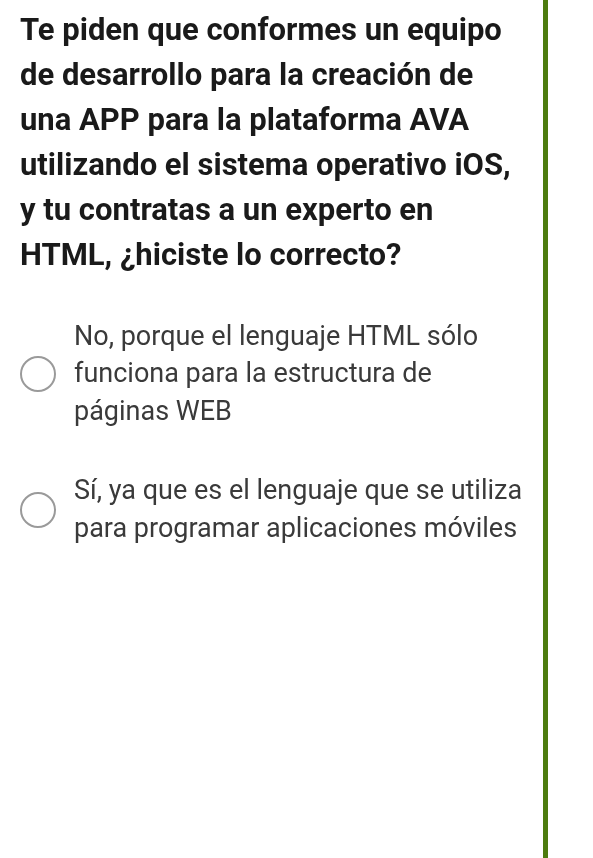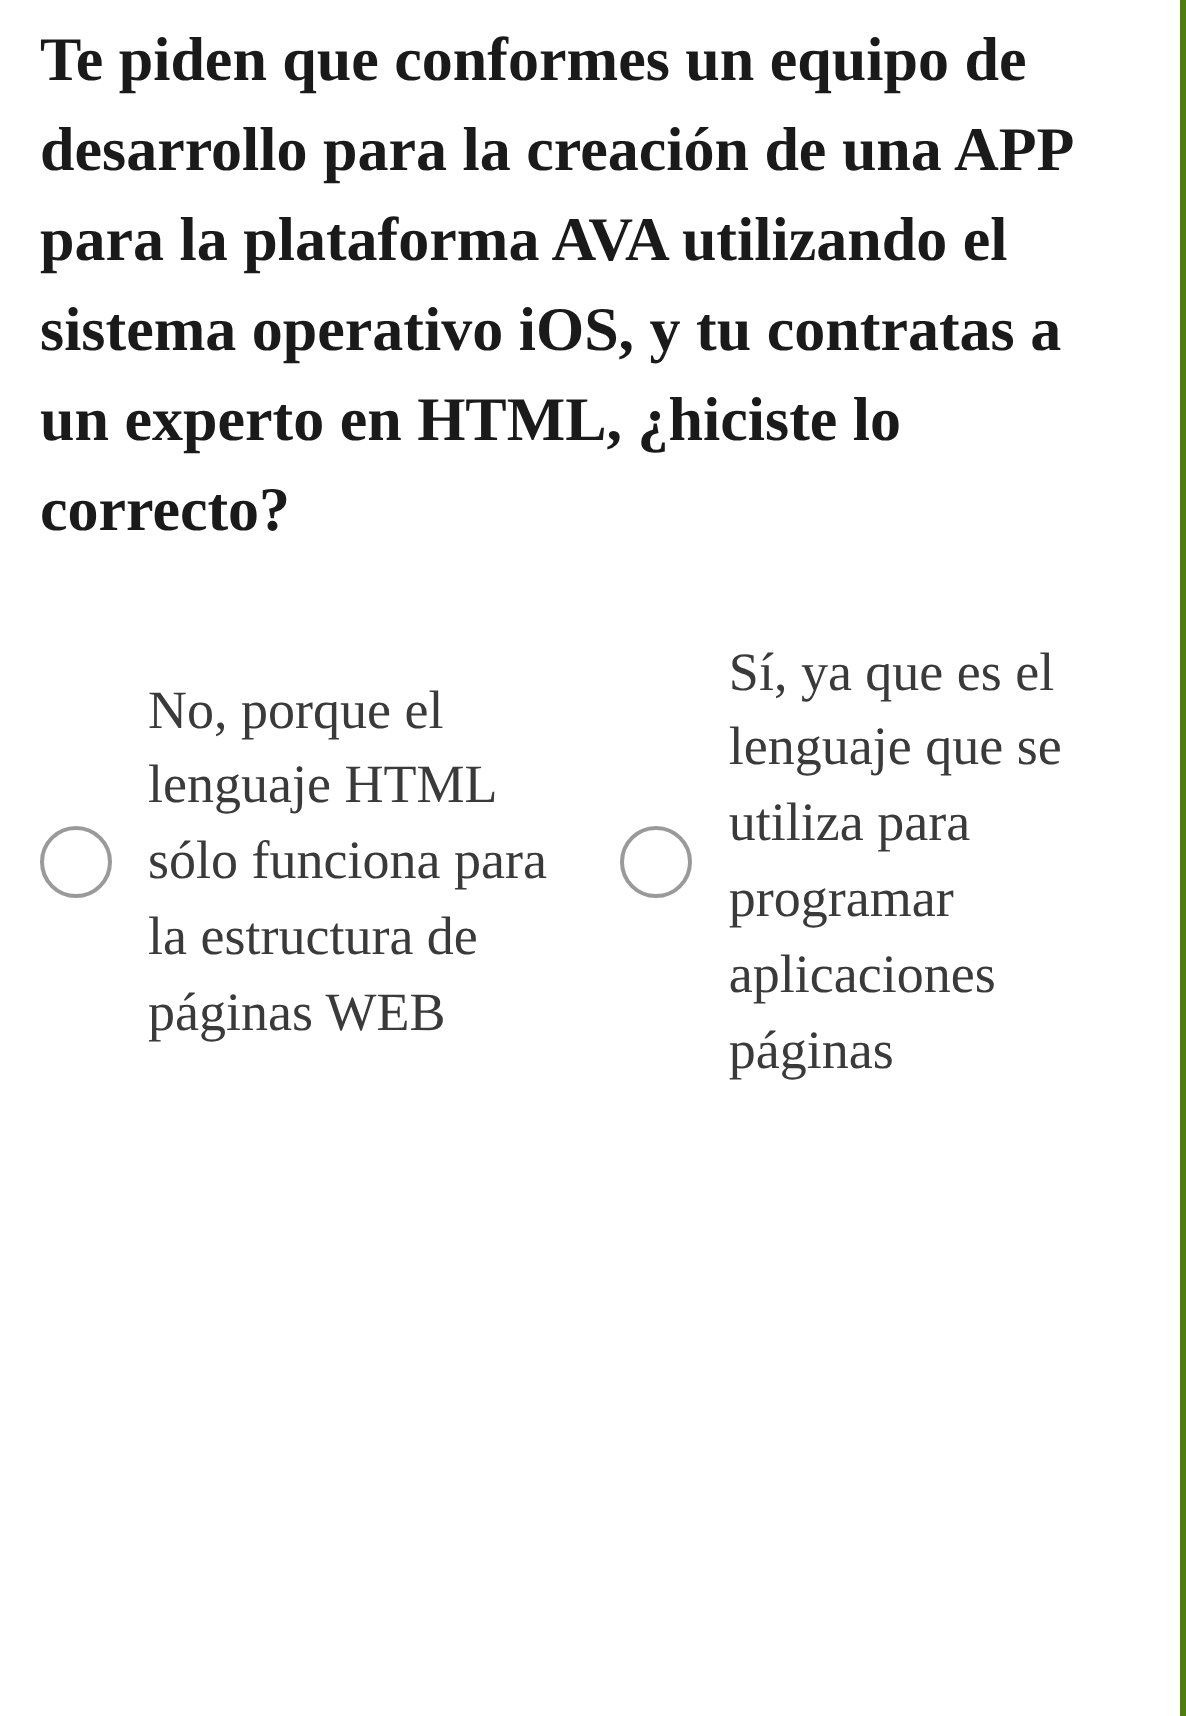--- a/index.html
+++ b/index.html
@@ -5,39 +5,38 @@
   * { box-sizing: border-box; }
   html, body {
     margin: 0;
     padding: 0;
     width: 593px;
     font-family: -apple-system, BlinkMacSystemFont, "Segoe UI", Roboto, "Helvetica Neue", Arial, sans-serif;
     background: #ffffff;
     color: #1a1a1a;
   }
   .container {
-    width: 593px;
+    width: 548px;
     min-height: 858px;
     padding: 0 20px 20px 20px;
-    border-right: 3px solid #4d7c0f;
+    border-right: 5px solid #4d7c0f;
     position: relative;
-    font-family: Liberation Serif, serif;
   }
   .question {
     font-size: 31px;
     font-weight: 700;
     line-height: 1.45;
     color: #1a1a1a;
     margin: 0 0 40px 0;
     padding-top: 8px;
   }
   .options {
     display: flex;
-    flex-direction: row;
-    gap: 16px;
+    flex-direction: column;
+    gap: 41px;
     padding-left: 0;
   }
   .option {
     display: flex;
     align-items: center;
     gap: 18px;
     cursor: pointer;
   }
   .radio {
     flex: 0 0 auto;
@@ -65,19 +64,19 @@
 
   <div class="options">
 
     <label class="option">
       <span class="radio"></span>
       <span class="option-label">No, porque el lenguaje HTML sólo funciona para la estructura de páginas WEB</span>
     </label>
 
     <label class="option">
       <span class="radio"></span>
-      <span class="option-label">Sí, ya que es el lenguaje que se utiliza para programar aplicaciones páginas</span>
+      <span class="option-label">Sí, ya que es el lenguaje que se utiliza para programar aplicaciones móviles</span>
     </label>
 
 
   </div>
 
 </div>
 
 </body></html>

